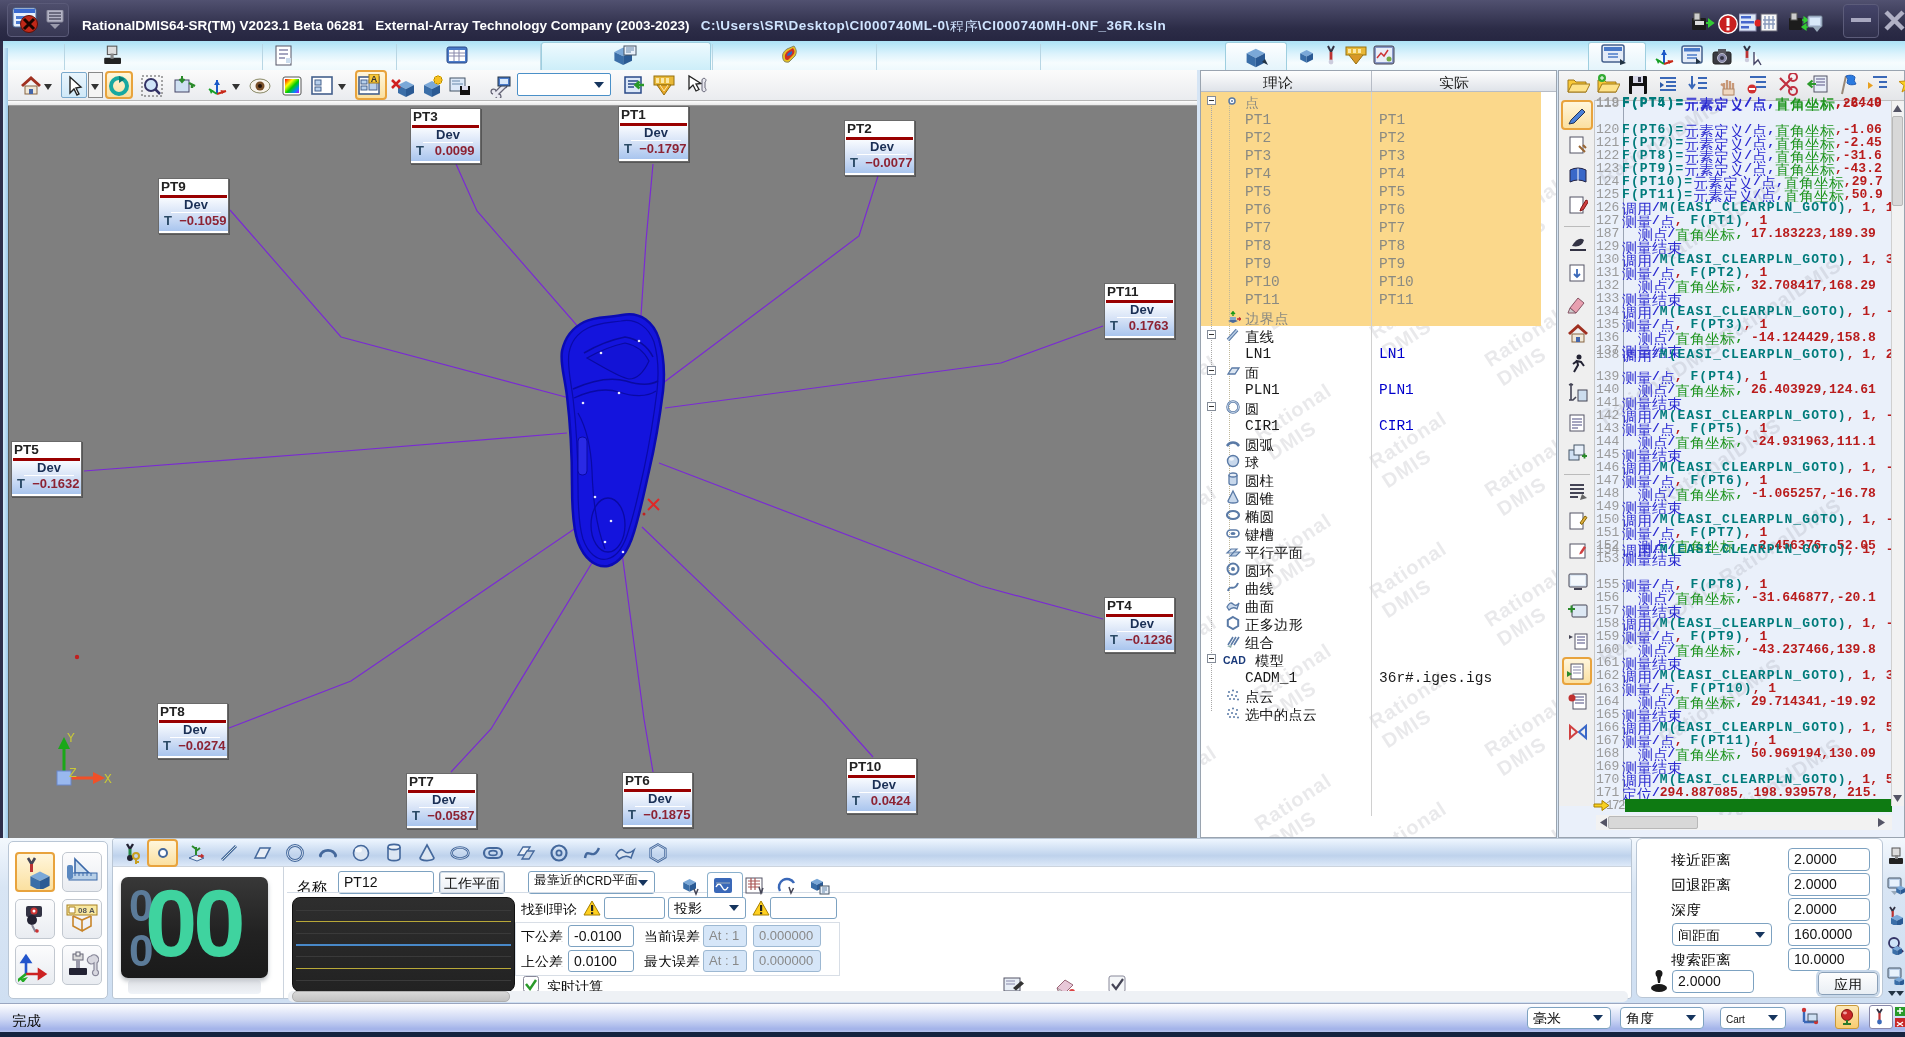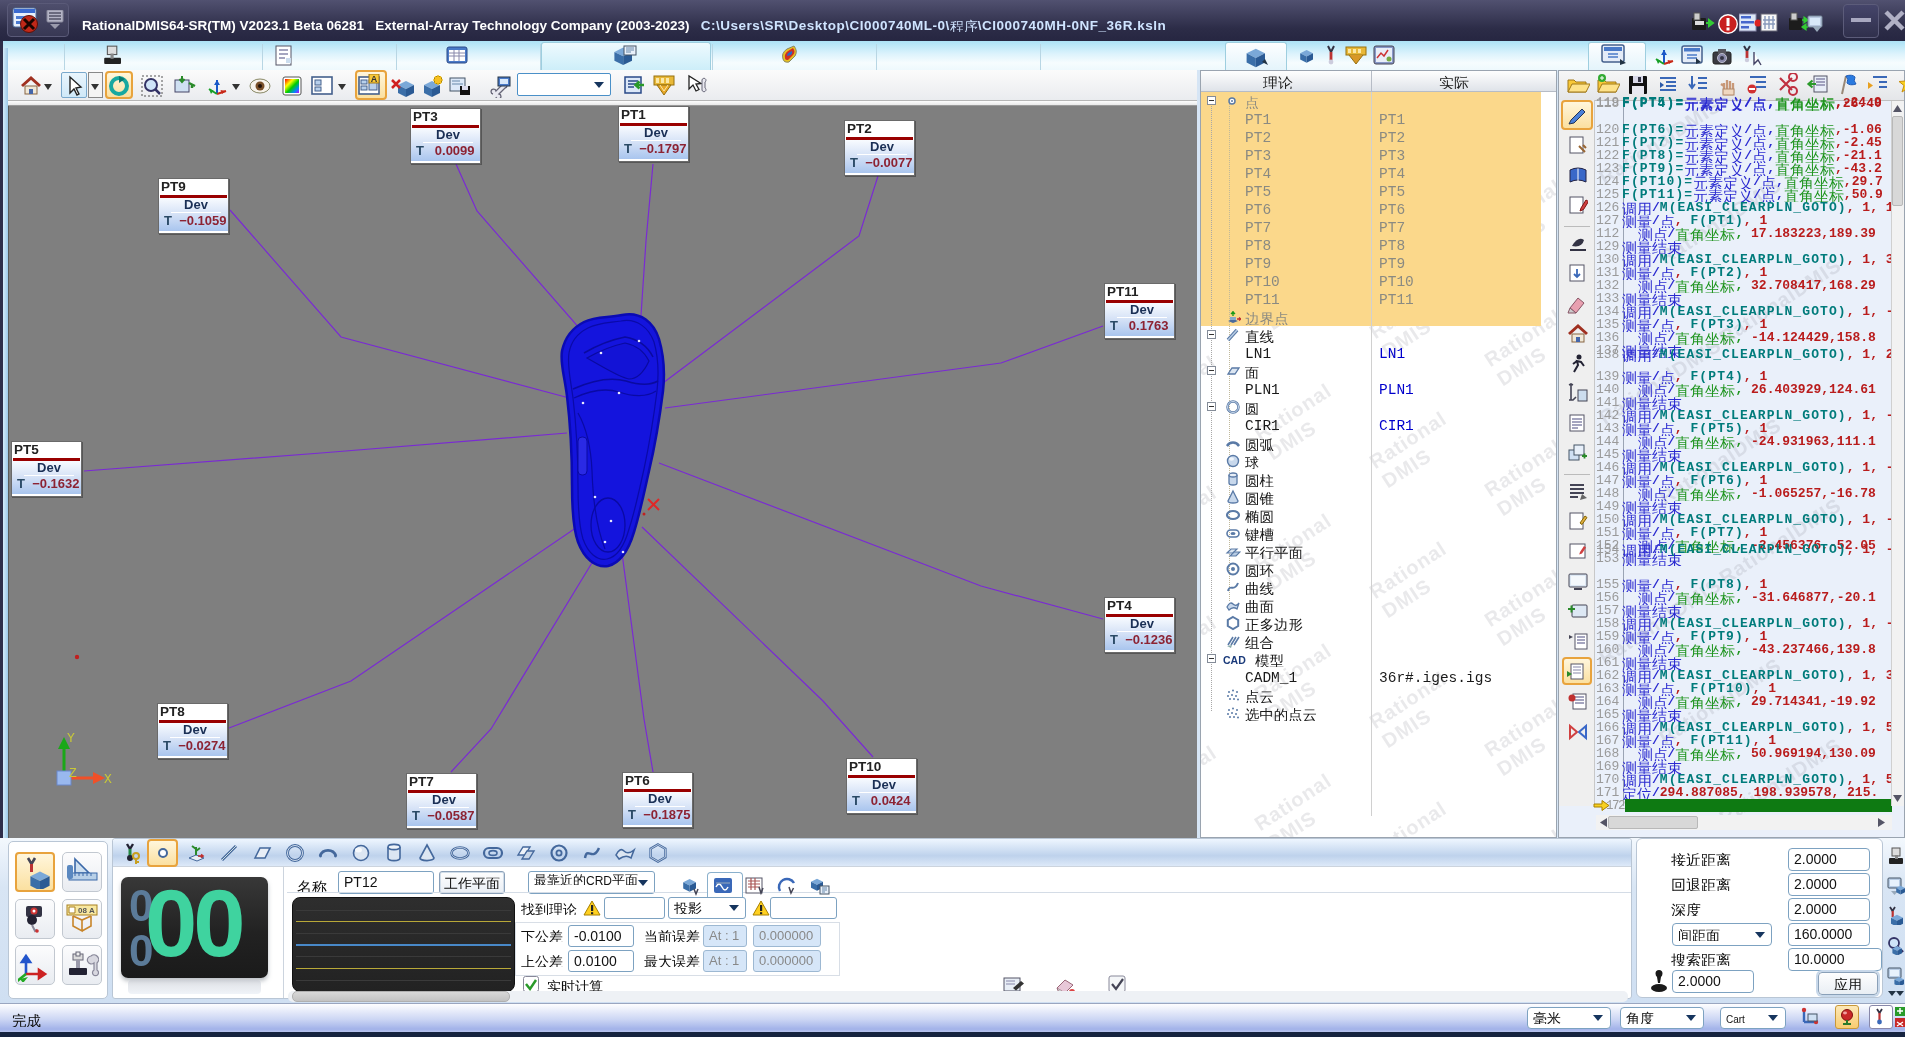--- a/index.html
+++ b/index.html
@@ -990,21 +990,21 @@
       <svg width="15" height="15" viewBox="0 0 1000 1000" fill="#2a2ad0">
         <use href="#u70B9"></use>
       </svg>
       <span class="kb">,</span>
       <svg width="60" height="15" viewBox="0 0 4000 1000" fill="#1e941e">
         <use href="#u76F4"></use>
         <use href="#u89D2" x="1000"></use>
         <use href="#u5750" x="2000"></use>
         <use href="#u6807" x="3000"></use>
       </svg>
-      <span class="kr">,-21.1</span>
+      <span class="kr">,-31.6</span>
     </div>
     <div class="cline" style="top:91px">
       <span class="gut">123</span>
       <span class="kc">F(PT9)=</span>
       <svg width="60" height="15" viewBox="0 0 4000 1000" fill="#2a2ad0">
         <use href="#u5143"></use>
         <use href="#u7D20" x="1000"></use>
         <use href="#u5B9A" x="2000"></use>
         <use href="#u4E49" x="3000"></use>
       </svg>
@@ -1083,21 +1083,21 @@
       </svg>
       <span class="kb">/</span>
       <svg width="15" height="15" viewBox="0 0 1000 1000" fill="#2a2ad0">
         <use href="#u70B9"></use>
       </svg>
       <span class="kr">,&nbsp;</span>
       <span class="kc">F(PT1)</span>
       <span class="kr">,&nbsp;1</span>
     </div>
     <div class="cline" style="top:156px">
-      <span class="gut">112</span>
+      <span class="gut">187</span>
       <span class="kb">&nbsp;&nbsp;</span>
       <svg width="30" height="15" viewBox="0 0 2000 1000" fill="#2a2ad0">
         <use href="#u6D4B"></use>
         <use href="#u70B9" x="1000"></use>
       </svg>
       <span class="kb">/</span>
       <svg width="60" height="15" viewBox="0 0 4000 1000" fill="#1e941e">
         <use href="#u76F4"></use>
         <use href="#u89D2" x="1000"></use>
         <use href="#u5750" x="2000"></use>
@@ -1950,21 +1950,21 @@
       <use href="#u9762" x="2000"></use>
     </svg></div>
 <div class="dtri" style="left:1755px;top:932px"></div>
 <div class="inp" style="left:1788px;top:923px;width:82px;height:23px;line-height:21px;border-radius:4px">160.0000</div>
 <div class="abs" style="left:1671px;top:951px"><svg width="60" height="15" viewBox="0 0 4000 1000" fill="#111">
       <use href="#u641C"></use>
       <use href="#u7D22" x="1000"></use>
       <use href="#u8DDD" x="2000"></use>
       <use href="#u79BB" x="3000"></use>
     </svg></div>
-<div class="inp" style="left:1788px;top:948px;width:94px;height:23px;line-height:21px;border-radius:4px">10.0000</div>
+<div class="inp" style="left:1788px;top:948px;width:82px;height:23px;line-height:21px;border-radius:4px">10.0000</div>
 <svg class="abs" style="left:1650px;top:968px" width="18" height="26">
     <path d="M9 2 a3.5 3.5 0 0 1 3.5 3.5 q0 2 -1.5 3.5 l-1 6 h-2 l-1 -6 q-1.5 -1.5 -1.5 -3.5 A3.5 3.5 0 0 1 9 2" fill="#1a1a1a"></path>
     <ellipse cx="9" cy="20" rx="8" ry="4" fill="#1a1a1a"></ellipse>
   </svg>
 <div class="inp" style="left:1672px;top:970px;width:82px;height:23px;line-height:21px;border-radius:4px">2.0000</div>
 <div class="btn" style="left:1818px;top:972px;width:60px;height:23px;padding-top:3px;border-radius:4px;box-shadow:0 0 0 2px #c8d8ea"><svg width="28" height="14" viewBox="0 0 2000 1000" fill="#111">
       <use href="#u5E94"></use>
       <use href="#u7528" x="1000"></use>
     </svg></div>
 <svg class="abs" style="left:1886px;top:845px" width="19" height="20">

